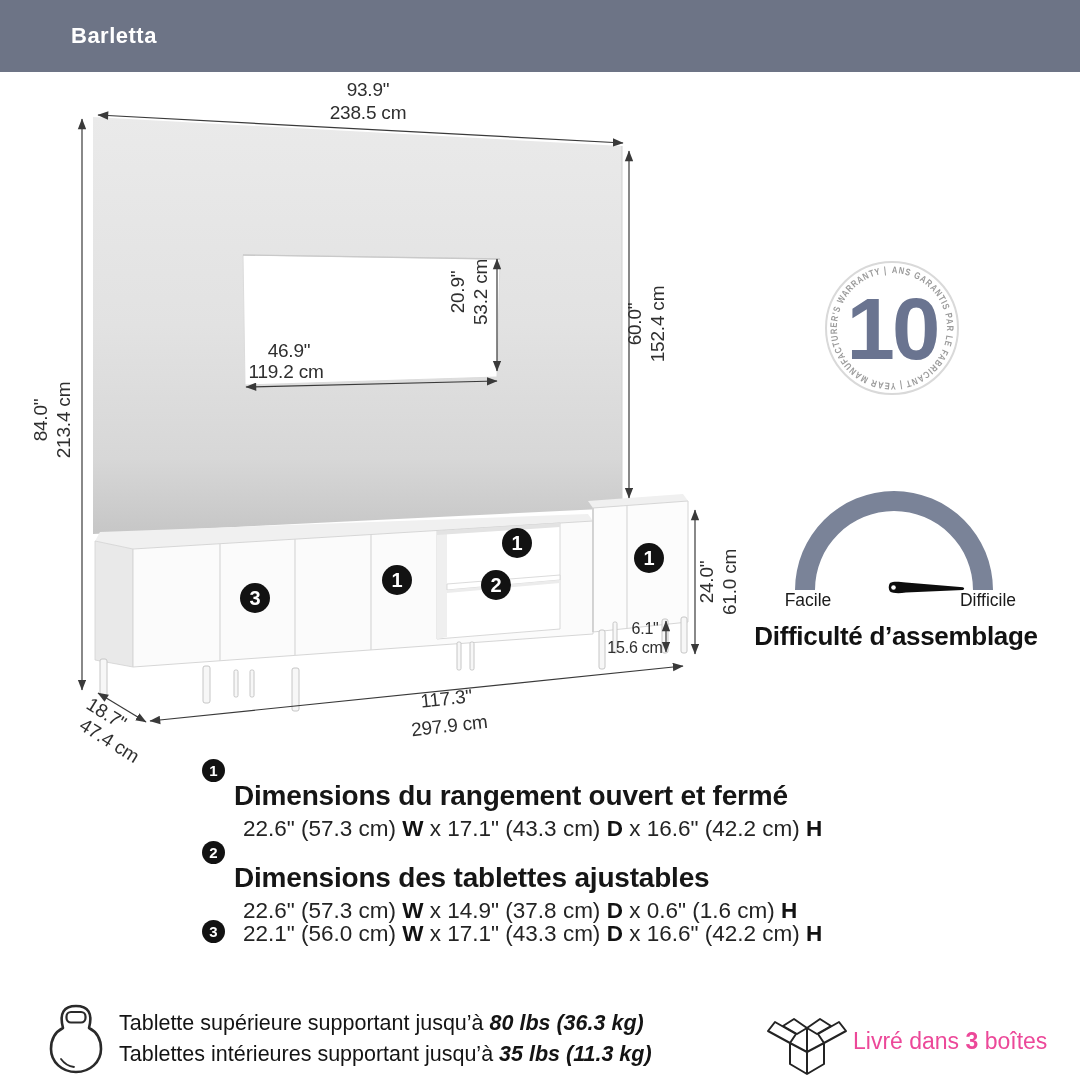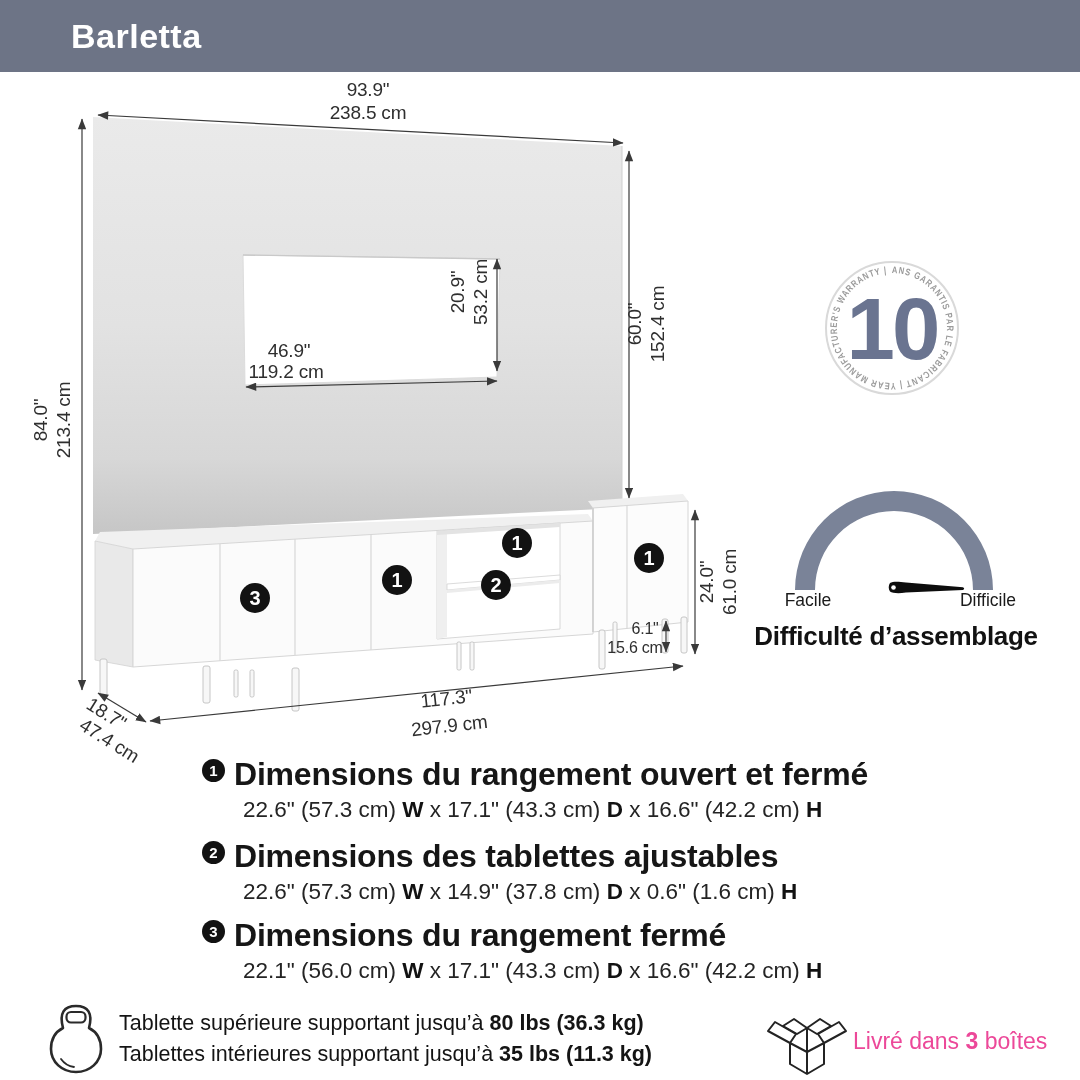--- a/index.html
+++ b/index.html
@@ -7,42 +7,42 @@
     width:1080px;height:1080px;position:relative;overflow:hidden;
     background:#ffffff;
     font-family:"Liberation Sans","DejaVu Sans",sans-serif;
     color:#161616;
   }
   .header{
     position:absolute;left:0;top:0;width:1080px;height:72px;
     background:#6d7486;display:flex;align-items:center;
   }
   .header .title{
-    color:#ffffff;font-size:34px;font-weight:700;letter-spacing:.5px;margin-left:71px;
+    color:#ffffff;font-size:22px;font-weight:700;letter-spacing:.5px;margin-left:71px;
   }
   svg.stage{position:absolute;left:0;top:0;}
   .dimtxt{fill:#2f2f2f;font-size:19px;letter-spacing:-.2px;}
   .dimtxt.small{font-size:16px;}
   .badge-num{fill:#ffffff;font-size:20px;font-weight:700;}
   .ringtxt{fill:#9b9b9b;font-size:9.5px;letter-spacing:1.1px;font-weight:700;}
   .warr10{fill:#6a7490;font-size:87px;font-weight:700;letter-spacing:-3px;}
   .gauge-lab{fill:#1a1a1a;font-size:17.5px;}
   .gauge-title{fill:#121212;font-size:26px;font-weight:700;letter-spacing:-.3px;}
   .specs{position:absolute;left:202px;top:0;width:720px;}
   .spec{position:absolute;display:flex;align-items:flex-start;}
   .spec .nbadge{
     flex:0 0 auto;width:23px;height:23px;border-radius:50%;background:#121212;color:#fff;
     font-size:15px;font-weight:700;line-height:23px;text-align:center;margin-top:3px;
   }
   .spec-body{margin-left:9px;}
-  .spec-title{font-size:32px;font-weight:700;letter-spacing:-.2px;white-space:nowrap;}
+  .spec-title{font-size:28px;font-weight:700;letter-spacing:-.2px;white-space:nowrap;margin-top:24px;}
   .spec-dims{font-size:22.5px;color:#242424;margin-top:4px;padding-left:9px;white-space:nowrap;}
   .spec-dims b{font-weight:700;color:#121212;}
   .foot-line{position:absolute;left:119px;font-size:21.5px;white-space:nowrap;color:#141414;}
-  .foot-line b{font-weight:700;}
+  .foot-line b{font-weight:700;font-style:italic;}
   .boxes-line{position:absolute;left:853px;top:1028px;font-size:23px;white-space:nowrap;color:#ec4899;}
   .boxes-line b{font-weight:700;}
 </style>
 </head>
 <body>
 
 <svg class="stage" width="1080" height="1080" viewBox="0 0 1080 1080">
   <defs>
     <linearGradient id="gPanel" x1="0" y1="0" x2="0" y2="1">
       <stop offset="0" stop-color="#eaeaea"></stop>
@@ -199,21 +199,20 @@
   <div class="spec" style="top:838px">
     <span class="nbadge">2</span>
     <div class="spec-body">
       <div class="spec-title">Dimensions des tablettes ajustables</div>
       <div class="spec-dims"><span>22.6" (57.3 cm) </span><b>W</b><span> x 14.9" (37.8 cm) </span><b>D</b><span> x 0.6" (1.6 cm) </span><b>H</b></div>
     </div>
   </div>
   <div class="spec" style="top:917px">
     <span class="nbadge">3</span>
     <div class="spec-body">
-      <div class="spec-title">Dimensions du rangement fermé</div>
       <div class="spec-dims"><span>22.1" (56.0 cm) </span><b>W</b><span> x 17.1" (43.3 cm) </span><b>D</b><span> x 16.6" (42.2 cm) </span><b>H</b></div>
     </div>
   </div>
 </div>
 
 <div class="foot-line" style="top:1011px"><span>Tablette supérieure supportant jusqu’à </span><b>80 lbs (36.3 kg)</b></div>
 <div class="foot-line" style="top:1042px"><span>Tablettes intérieures supportant jusqu’à </span><b>35 lbs (11.3 kg)</b></div>
 <div class="boxes-line"><span>Livré dans </span><b>3</b><span> boîtes</span></div>
 
 </body></html>

